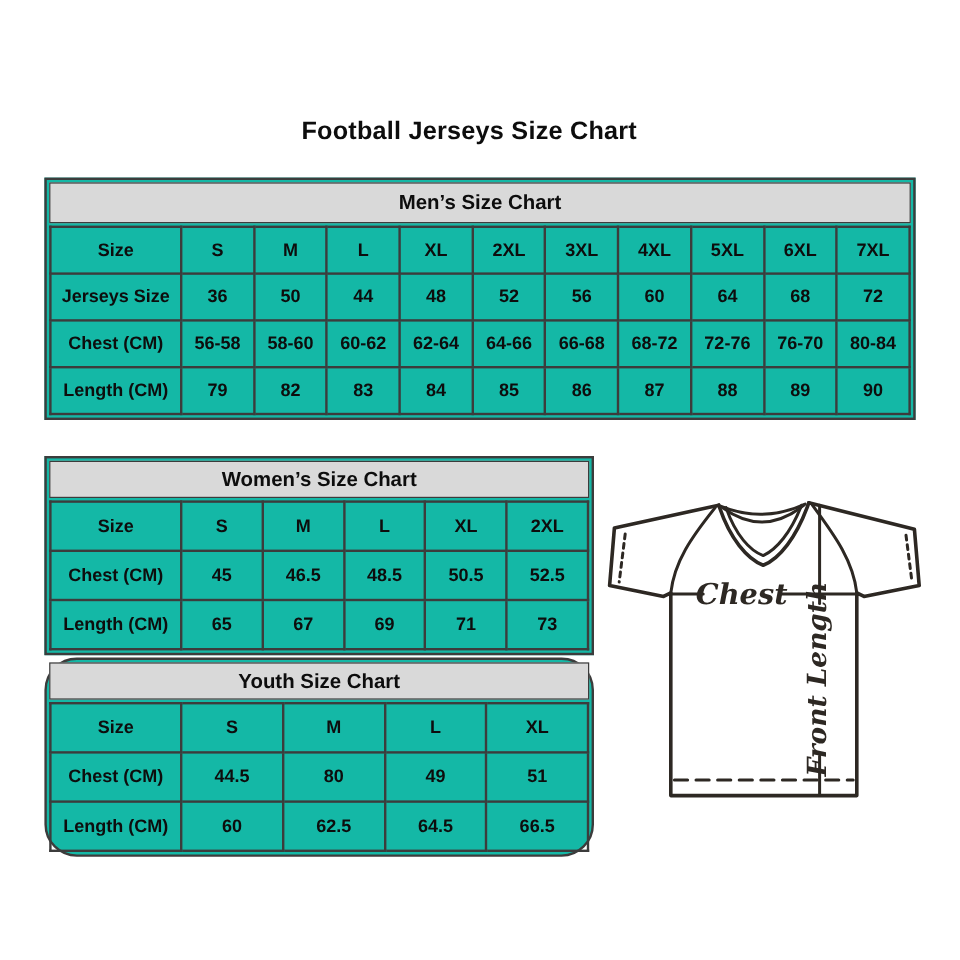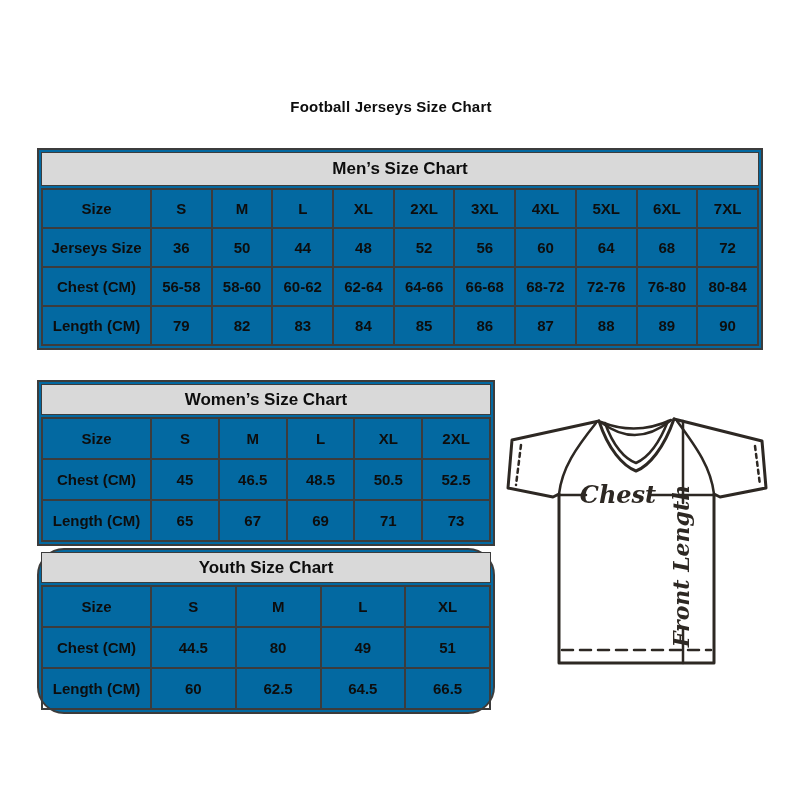--- a/index.html
+++ b/index.html
@@ -7,28 +7,28 @@
   body {
     position:relative;
     width:800px; height:800px;
     font-family:"Liberation Sans", sans-serif;
     color:#111111;
     overflow:hidden;
   }
   .page-title {
     position:absolute; left:0; top:98px; width:782px;
     text-align:center;
-    font-size:15px; font-weight:bold; letter-spacing:0.2px;
+    font-size:21px; font-weight:bold; letter-spacing:0.2px;
     color:#0d0d0d;
   }
   
   .size-table {
     position:absolute;
     border:2px solid #3c3c3c;
-    background:#0369a1;
+    background:#14b8a6;
     padding:2px;
   }
   .size-table .band {
     background:#d9d9d9;
     border:1.5px solid #3c3c3c;
     display:flex; align-items:center; justify-content:center;
     font-weight:bold; font-size:17px; color:#0d0d0d;
   }
   .size-table table {
     border-collapse:collapse;
@@ -100,21 +100,21 @@
         <tr>
           <td class="rowlabel">Chest (CM)</td>
           <td>56-58</td>
           <td>58-60</td>
           <td>60-62</td>
           <td>62-64</td>
           <td>64-66</td>
           <td>66-68</td>
           <td>68-72</td>
           <td>72-76</td>
-          <td>76-80</td>
+          <td>76-70</td>
           <td>80-84</td>
         </tr>
         <tr>
           <td class="rowlabel">Length (CM)</td>
           <td>79</td>
           <td>82</td>
           <td>83</td>
           <td>84</td>
           <td>85</td>
           <td>86</td>

